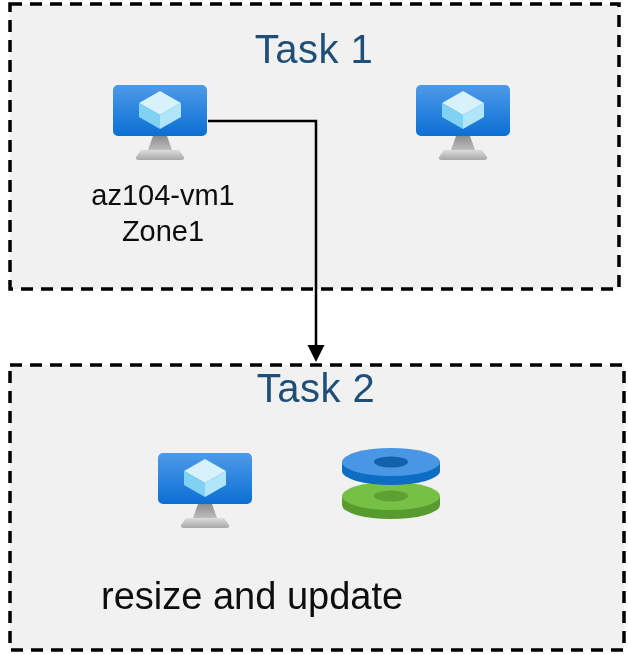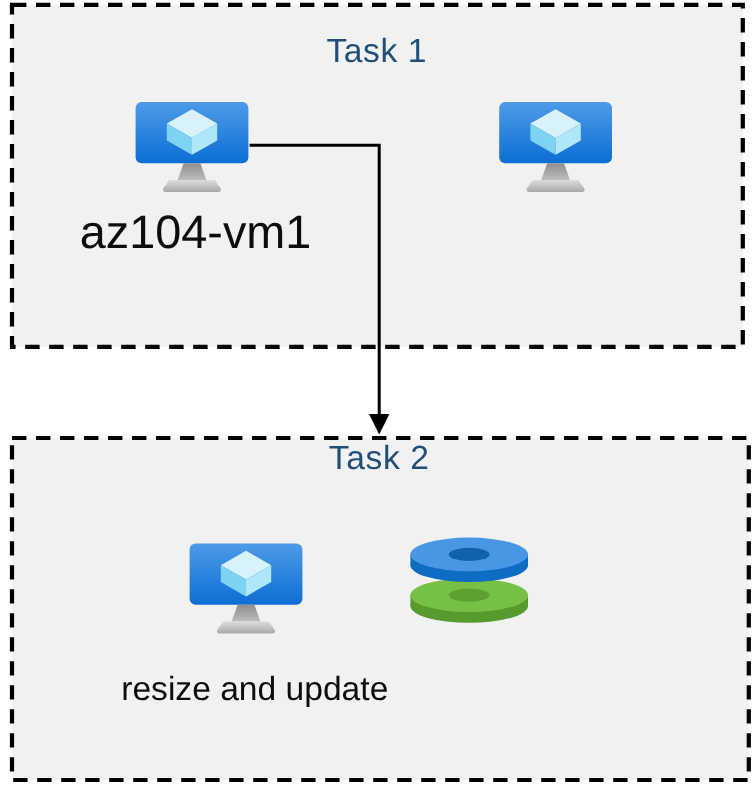--- a/index.html
+++ b/index.html
@@ -9,38 +9,39 @@
     height: 654px;
     background: #ffffff;
     font-family: "Liberation Sans", "DejaVu Sans", sans-serif;
     overflow: hidden;
   }
   .layer { position: absolute; left: 0; top: 0; }
   .abs { position: absolute; }
   .task-title {
     position: absolute;
     text-align: center;
-    font-size: 28px;
+    font-size: 40px;
     letter-spacing: 0.5px;
     color: #1f4e79;
   }
   .node-label {
     position: absolute;
     text-align: center;
-    font-size: 39px;
+    font-size: 29px;
     line-height: 36px;
     color: #0d0d0d;
     white-space: nowrap;
   }
   .caption {
     position: absolute;
     text-align: left;
-    font-size: 28px;
+    font-size: 38px;
     color: #0d0d0d;
     white-space: nowrap;
+    margin-top: 17px;
   }
   
   #task1-title { left: 8px;  top: 27px;  width: 612px; }
   #task2-title { left: 8px;  top: 366px; width: 616px; }
   #vm1-icon    { left: 112px; top: 84px; }
   #vm2-icon    { left: 415px; top: 84px; }
   #vm3-icon    { left: 157px; top: 452px; }
   #disks-icon  { left: 340px; top: 445px; }
   #vm1-label   { left: 63px;  top: 177px; width: 200px; }
   #vm2-label   { left: 365px; top: 177px; width: 200px; }
@@ -95,20 +96,21 @@
       <polygon points="69,19 48,31 48,45 69,33" fill="#b0e6f9"></polygon>
     </g>
     <g>
       <polygon points="41,52 55,52 60,66 36,66" fill="url(#neck)"></polygon>
       <path d="M29,66 L67,66 L72,73 Q73,76 69,76 L27,76 Q23,76 24,73 Z" fill="url(#foot)"></path>
     </g>
   </svg>
 
   <div id="vm1-label" class="node-label">
     <div>az104-vm1</div>
+    <div>Zone1</div>
   </div>
 
   <div id="task2-title" class="task-title">Task 2</div>
 
   <svg id="vm3-icon" class="abs" width="96" height="78" viewBox="0 0 96 78">
     <rect x="1" y="1" width="94" height="51" rx="5" fill="url(#scr)"></rect>
     <g>
       <polygon points="48,7 69,19 48,31 27,19" fill="#d8f2fc"></polygon>
       <polygon points="27,19 48,31 48,45 27,33" fill="#7fd2f2"></polygon>
       <polygon points="69,19 48,31 48,45 69,33" fill="#b0e6f9"></polygon>

